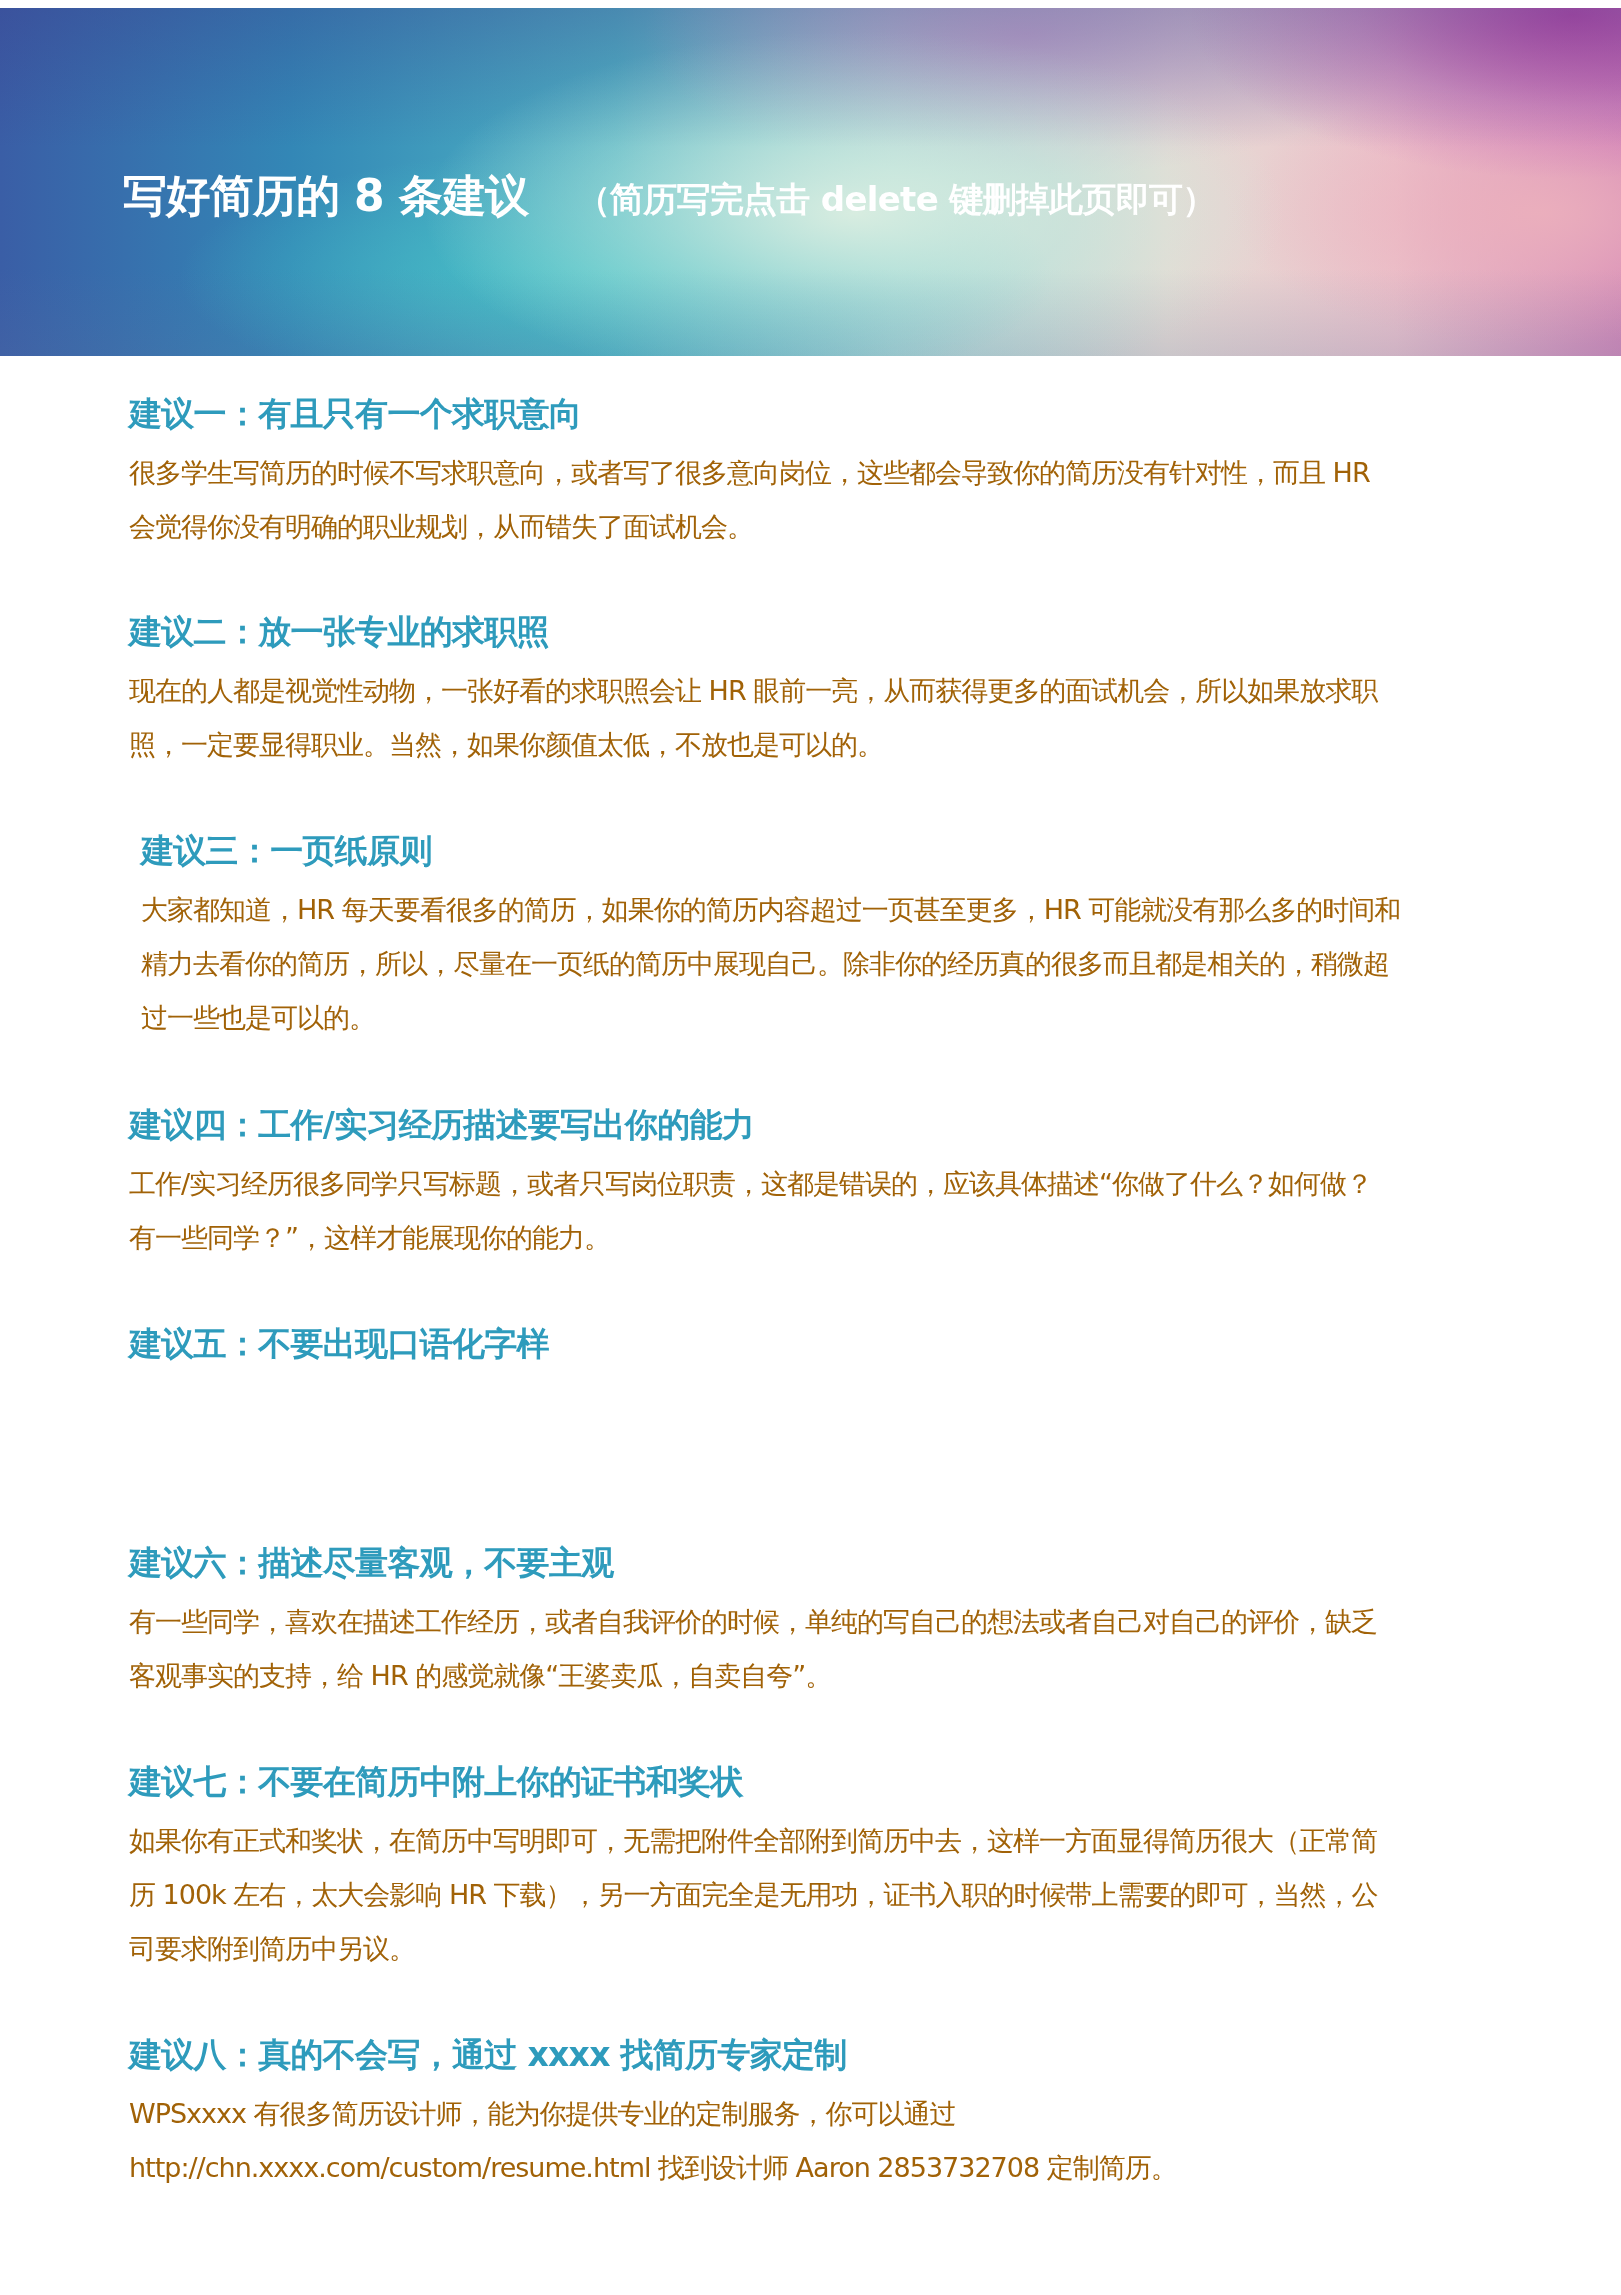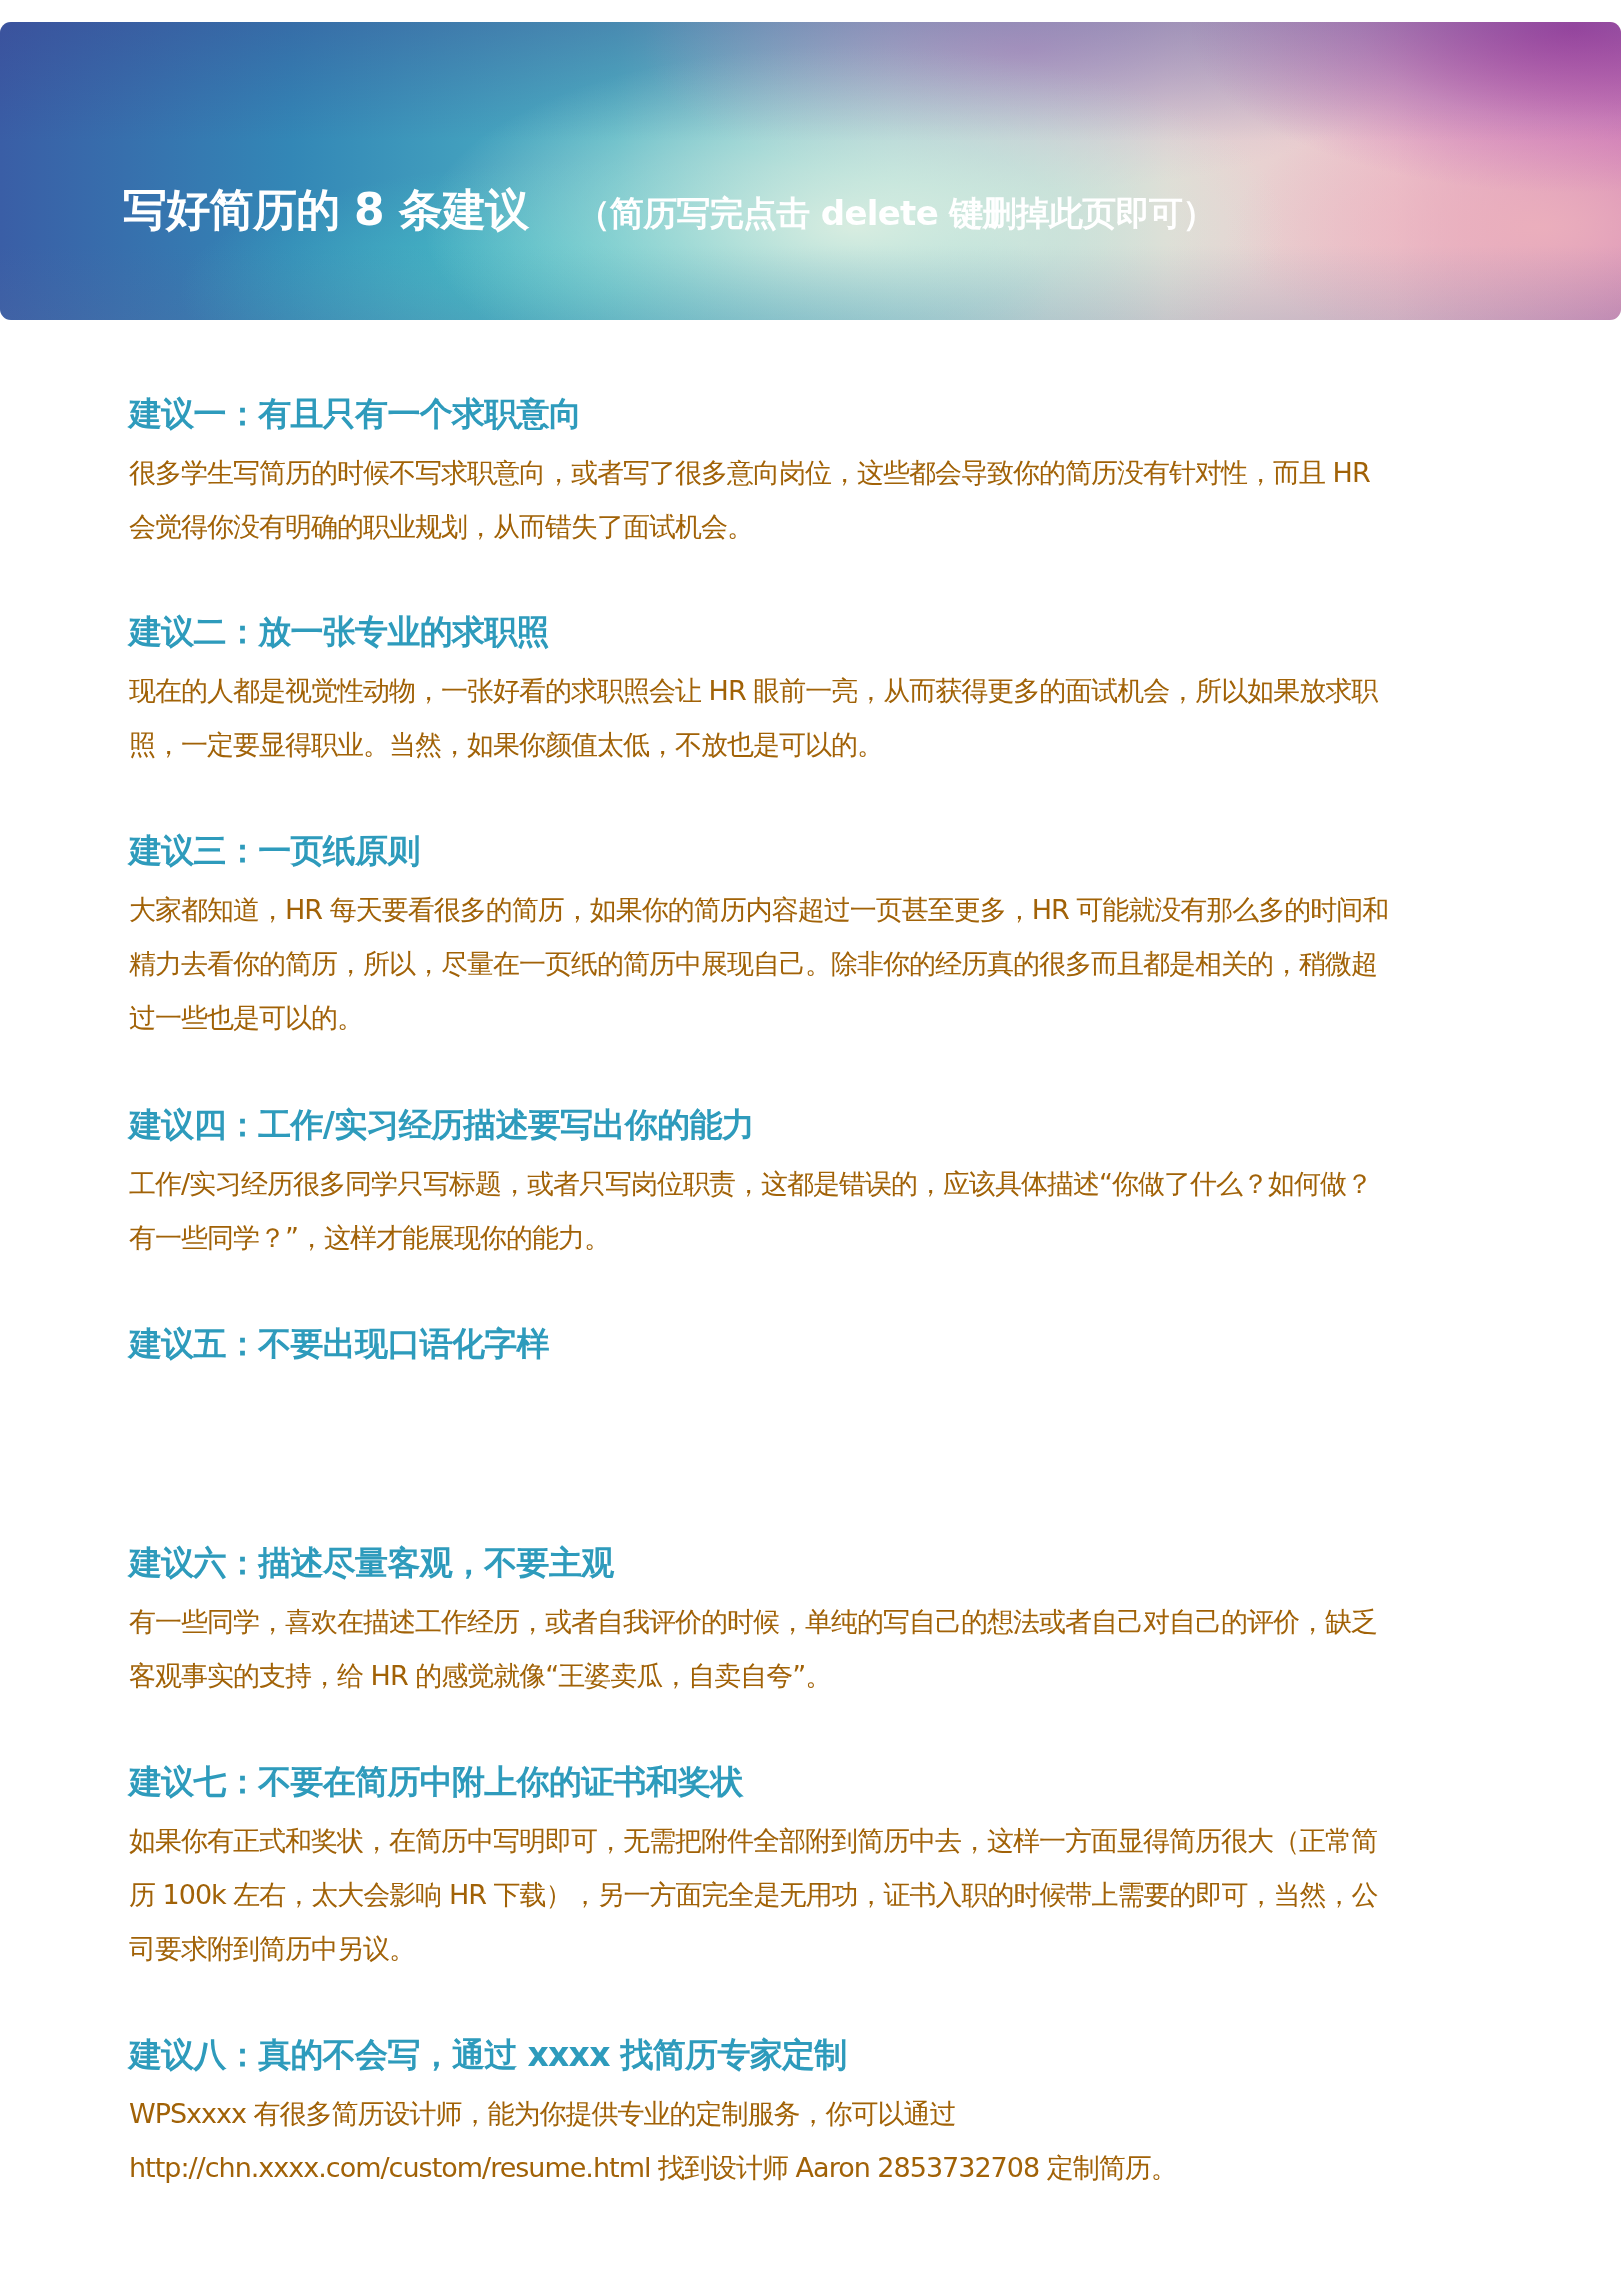--- a/index.html
+++ b/index.html
@@ -10,32 +10,31 @@
     overflow: hidden;
   }
   body {
     position: relative;
     font-family: "DejaVu Sans", "Liberation Sans", sans-serif;
     color: #000000;
   }
   .banner {
     position: absolute;
     left: 0;
-    top: 22px;
+    top: 8px;
     width: 1621px;
-    height: 298px;
+    height: 348px;
     overflow: hidden;
     background:
       radial-gradient(ellipse 616px 260px at 855px 205px, rgba(220,238,225,0.95) 0%, rgba(200,232,222,0.55) 35%, rgba(200,232,222,0) 70%),
       radial-gradient(ellipse 479px 205px at 1573px 6.8px, rgba(190,70,165,0.95) 0%, rgba(200,110,185,0.5) 45%, rgba(200,110,185,0) 80%),
       radial-gradient(ellipse 410px 178px at 1539px 205px, rgba(236,176,188,0.9) 0%, rgba(236,176,188,0) 75%),
       radial-gradient(ellipse 547px 164px at 616px 269px, rgba(70,195,200,0.95) 0%, rgba(70,195,200,0) 80%),
       radial-gradient(ellipse 479px 178px at 1026px 27px, rgba(200,170,205,0.9) 0%, rgba(200,170,205,0) 80%),
       linear-gradient(90deg, #3a5ea6 0%, #3387b6 18%, #4fb3c4 38%, #a7d9d6 55%, #e6dcd4 72%, #ebc3cc 86%, #d58ab8 100%);
-    border-radius: 11px;
   }
   .banner::after {
     content: "";
     position: absolute;
     inset: 0;
     background: linear-gradient(180deg, rgba(60,60,140,0.35) 0%, rgba(60,60,140,0) 40%, rgba(0,0,0,0) 75%, rgba(90,110,160,0.2) 100%);
     pointer-events: none;
   }
   .banner-title {
     position: absolute;
@@ -111,21 +110,21 @@
   </div>
 
   <div class="section" style="top:611px;">
     <h2>建议二：放一张专业的求职照</h2>
     <div class="body">
       <div class="line">现在的人都是视觉性动物，一张好看的求职照会让 HR 眼前一亮，从而获得更多的面试机会，所以如果放求职</div>
       <div class="line">照，一定要显得职业。当然，如果你颜值太低，不放也是可以的。</div>
     </div>
   </div>
 
-  <div class="section" style="top:830px;">
+  <div class="section" style="top:830px;margin-left:12px;">
     <h2>建议三：一页纸原则</h2>
     <div class="body">
       <div class="line">大家都知道，HR 每天要看很多的简历，如果你的简历内容超过一页甚至更多，HR 可能就没有那么多的时间和</div>
       <div class="line">精力去看你的简历，所以，尽量在一页纸的简历中展现自己。除非你的经历真的很多而且都是相关的，稍微超</div>
       <div class="line">过一些也是可以的。</div>
     </div>
   </div>
 
   <div class="section" style="top:1104px;">
     <h2>建议四：工作/实习经历描述要写出你的能力</h2>

